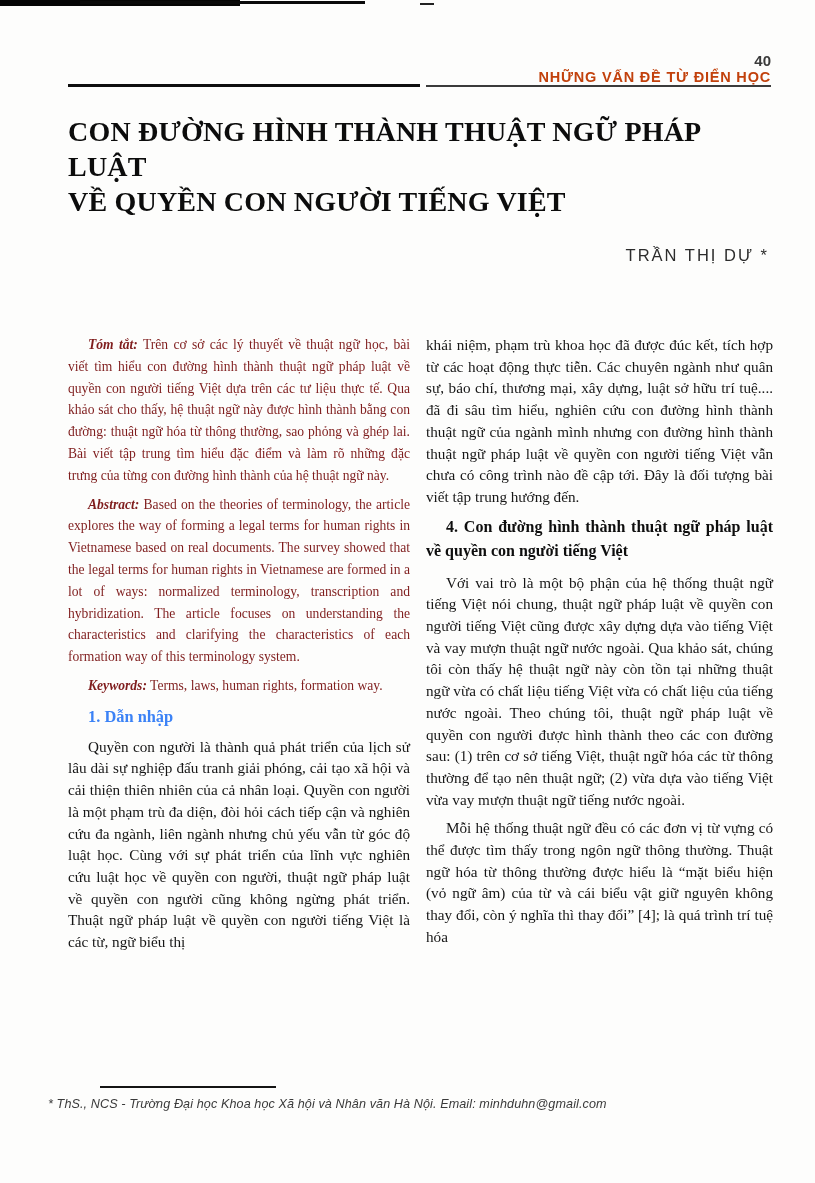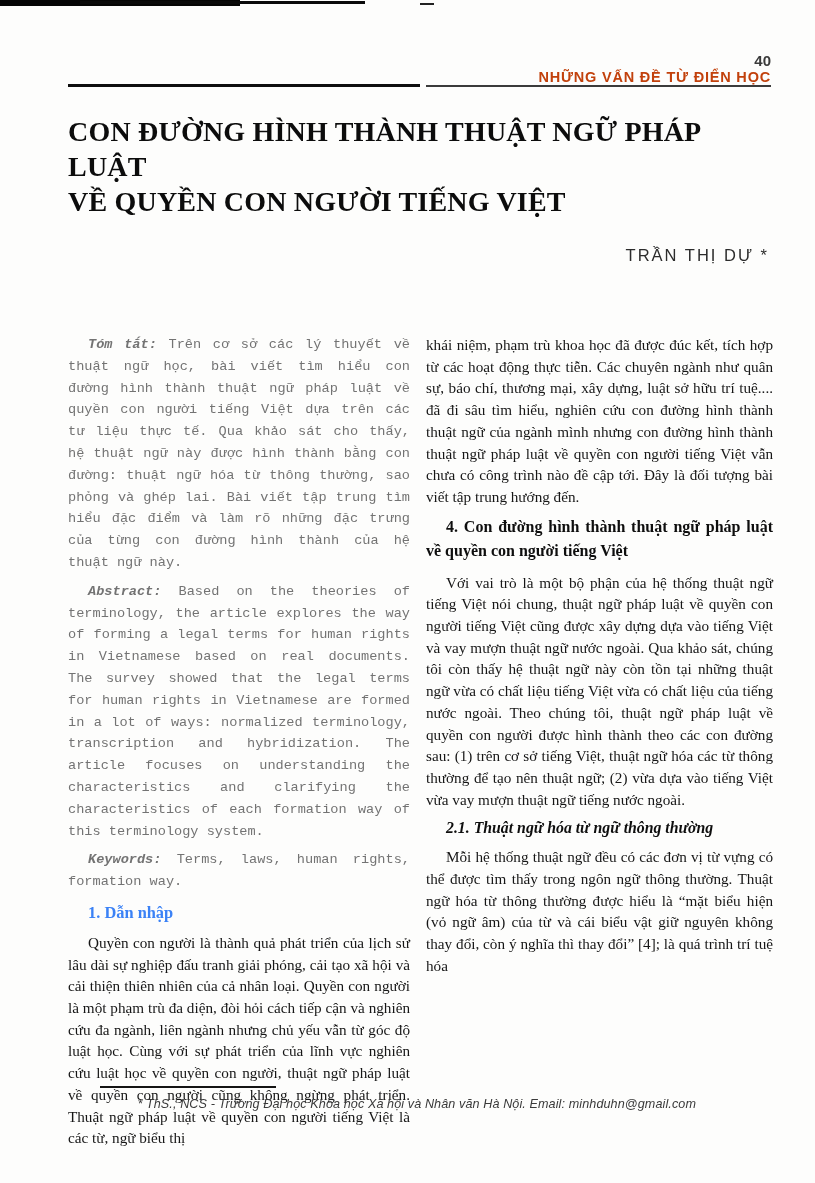--- a/index.html
+++ b/index.html
@@ -48,21 +48,21 @@
 
   .columns {
     position: absolute; top: 334px; left: 68px;
     display: flex; gap: 16px;
     text-align: justify;
   }
   .col-left  { width: 342px; }
   .col-right { width: 347px; }
 
   .col p { margin: 0 0 7px 0; }
-  .small-p { font-size: 13.6px; line-height: 21.8px; text-indent: 20px; color: #737373; font-family: Liberation Mono, monospace; }
+  .small-p { font-size: 13.6px; line-height: 21.8px; text-indent: 20px; color: #7f1d1d; }
   .body-p  { font-size: 15.2px; line-height: 21.7px; text-indent: 20px; color: #161616; }
   .no-indent { text-indent: 0; }
   .lbl { font-weight: bold; font-style: italic; }
 
   .h-sec {
     font-size: 16.4px; font-weight: bold; color: #3b82f6;
     text-indent: 20px; text-align: left;
     margin: 10px 0 9px 0 !important;
   }
   .h-sec2 {
@@ -78,21 +78,20 @@
 
   .fn-rule {
     position: absolute; left: 100px; top: 1086px;
     width: 176px; height: 2px; background: #141414;
   }
   .footnote {
     position: absolute; left: 48px; top: 1097px; width: 648px;
     font-family: "Liberation Sans", sans-serif;
     font-style: italic; font-size: 12.6px; color: #3a3a3a;
     letter-spacing: 0.1px;
-    text-align: right;
   }
 </style>
 </head>
 <body>
 
 <div class="page">
 
   <div class="scan-bar"></div>
   <div class="scan-bar2"></div>
   <div class="scan-dot"></div>
@@ -128,21 +127,20 @@
       <p class="body-p">Quyền con người là thành quả phát triển của lịch sử lâu dài sự nghiệp đấu tranh giải phóng, cải tạo xã hội và cải thiện thiên nhiên của cả nhân loại. Quyền con người là một phạm trù đa diện, đòi hỏi cách tiếp cận và nghiên cứu đa ngành, liên ngành nhưng chủ yếu vẫn từ góc độ luật học. Cùng với sự phát triển của lĩnh vực nghiên cứu luật học về quyền con người, thuật ngữ pháp luật về quyền con người cũng không ngừng phát triển. Thuật ngữ pháp luật về quyền con người tiếng Việt là các từ, ngữ biểu thị</p>
     </div>
 
     <div class="col col-right">
       <p class="body-p no-indent">khái niệm, phạm trù khoa học đã được đúc kết, tích hợp từ các hoạt động thực tiễn. Các chuyên ngành như quân sự, báo chí, thương mại, xây dựng, luật sở hữu trí tuệ.... đã đi sâu tìm hiểu, nghiên cứu con đường hình thành thuật ngữ của ngành mình nhưng con đường hình thành thuật ngữ pháp luật về quyền con người tiếng Việt vẫn chưa có công trình nào đề cập tới. Đây là đối tượng bài viết tập trung hướng đến.</p>
 
       <p class="h-sec2">4. Con đường hình thành thuật ngữ pháp luật về quyền con người tiếng Việt</p>
 
       <p class="body-p">Với vai trò là một bộ phận của hệ thống thuật ngữ tiếng Việt nói chung, thuật ngữ pháp luật về quyền con người tiếng Việt cũng được xây dựng dựa vào tiếng Việt và vay mượn thuật ngữ nước ngoài. Qua khảo sát, chúng tôi còn thấy hệ thuật ngữ này còn tồn tại những thuật ngữ vừa có chất liệu tiếng Việt vừa có chất liệu của tiếng nước ngoài. Theo chúng tôi, thuật ngữ pháp luật về quyền con người được hình thành theo các con đường sau: (1) trên cơ sở tiếng Việt, thuật ngữ hóa các từ thông thường để tạo nên thuật ngữ; (2) vừa dựa vào tiếng Việt vừa vay mượn thuật ngữ tiếng nước ngoài.</p>
 
-      <p class="h-sub">2.1. Thuật ngữ hóa từ ngữ thông thường</p>
 
       <p class="body-p">Mỗi hệ thống thuật ngữ đều có các đơn vị từ vựng có thể được tìm thấy trong ngôn ngữ thông thường. Thuật ngữ hóa từ thông thường được hiểu là “mặt biểu hiện (vỏ ngữ âm) của từ và cái biểu vật giữ nguyên không thay đổi, còn ý nghĩa thì thay đổi” [4]; là quá trình trí tuệ hóa</p>
     </div>
 
   </div>
 
   <div class="fn-rule"></div>
   <div class="footnote">* ThS., NCS - Trường Đại học Khoa học Xã hội và Nhân văn Hà Nội. Email: minhduhn@gmail.com</div>
 
 </div>

